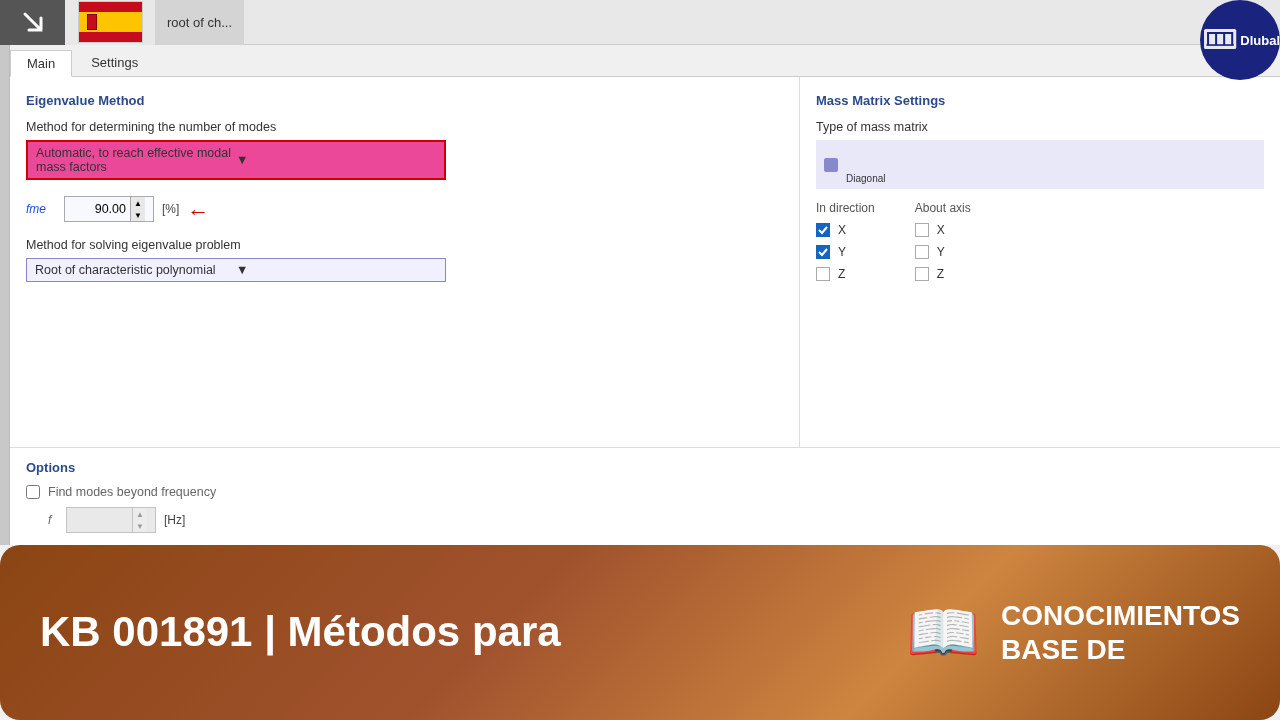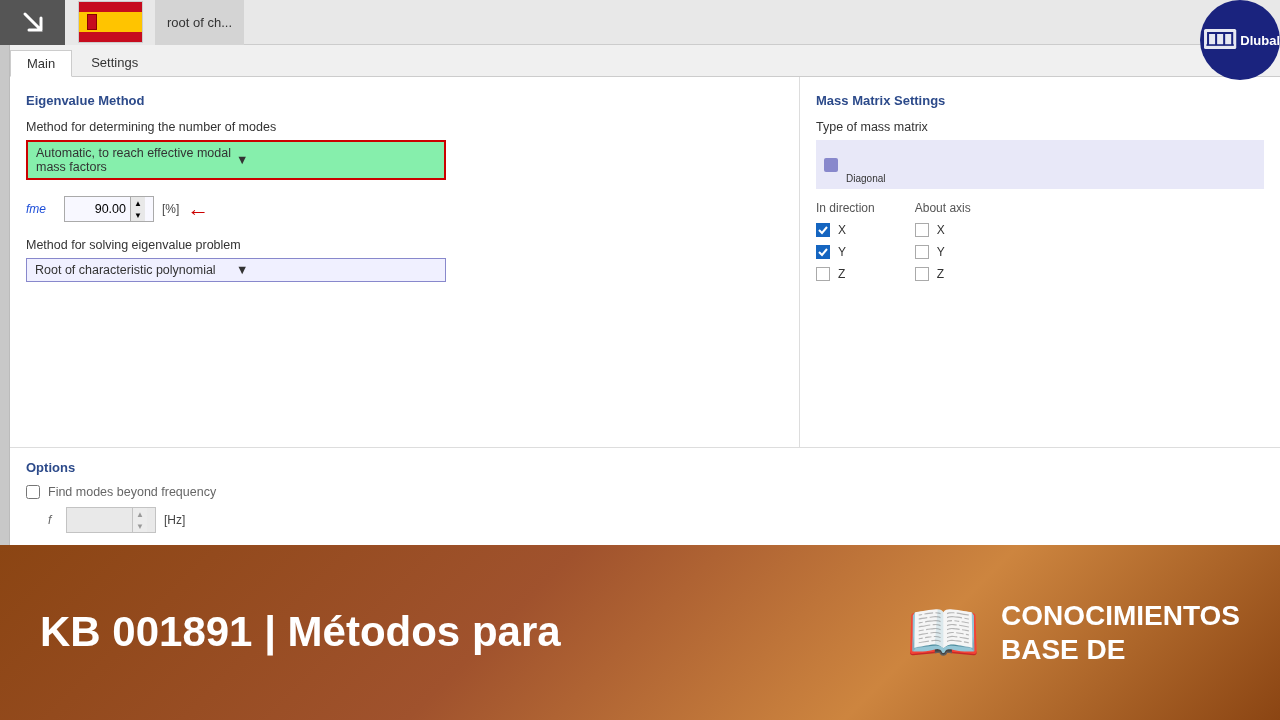--- a/index.html
+++ b/index.html
@@ -133,21 +133,21 @@
       color: #333;
       margin-bottom: 6px;
       font-size: 12.5px;
     }
 
     
     .dropdown-box {
       display: flex;
       align-items: center;
       border: 2px solid #cc0000;
-      background: #86efac;
+      background: #ec4899;
       padding: 4px 8px;
       width: 420px;
       margin-bottom: 16px;
       cursor: pointer;
       position: relative;
     }
     .dropdown-box span {
       flex: 1;
       font-size: 12.5px;
       color: #333;
@@ -338,20 +338,21 @@
 
     
     .bottom-banner {
       height: 175px;
       background: linear-gradient(135deg, #8B4513 0%, #A0522D 40%, #CD853F 70%, #8B4513 100%);
       display: flex;
       align-items: center;
       padding: 20px 40px;
       gap: 40px;
       position: relative;
+      border-radius: 20px;
     }
     .banner-text {
       flex: 1;
     }
     .banner-title {
       font-size: 42px;
       font-weight: bold;
       color: white;
       line-height: 1.2;
       font-family: 'Segoe UI', Arial, sans-serif;

